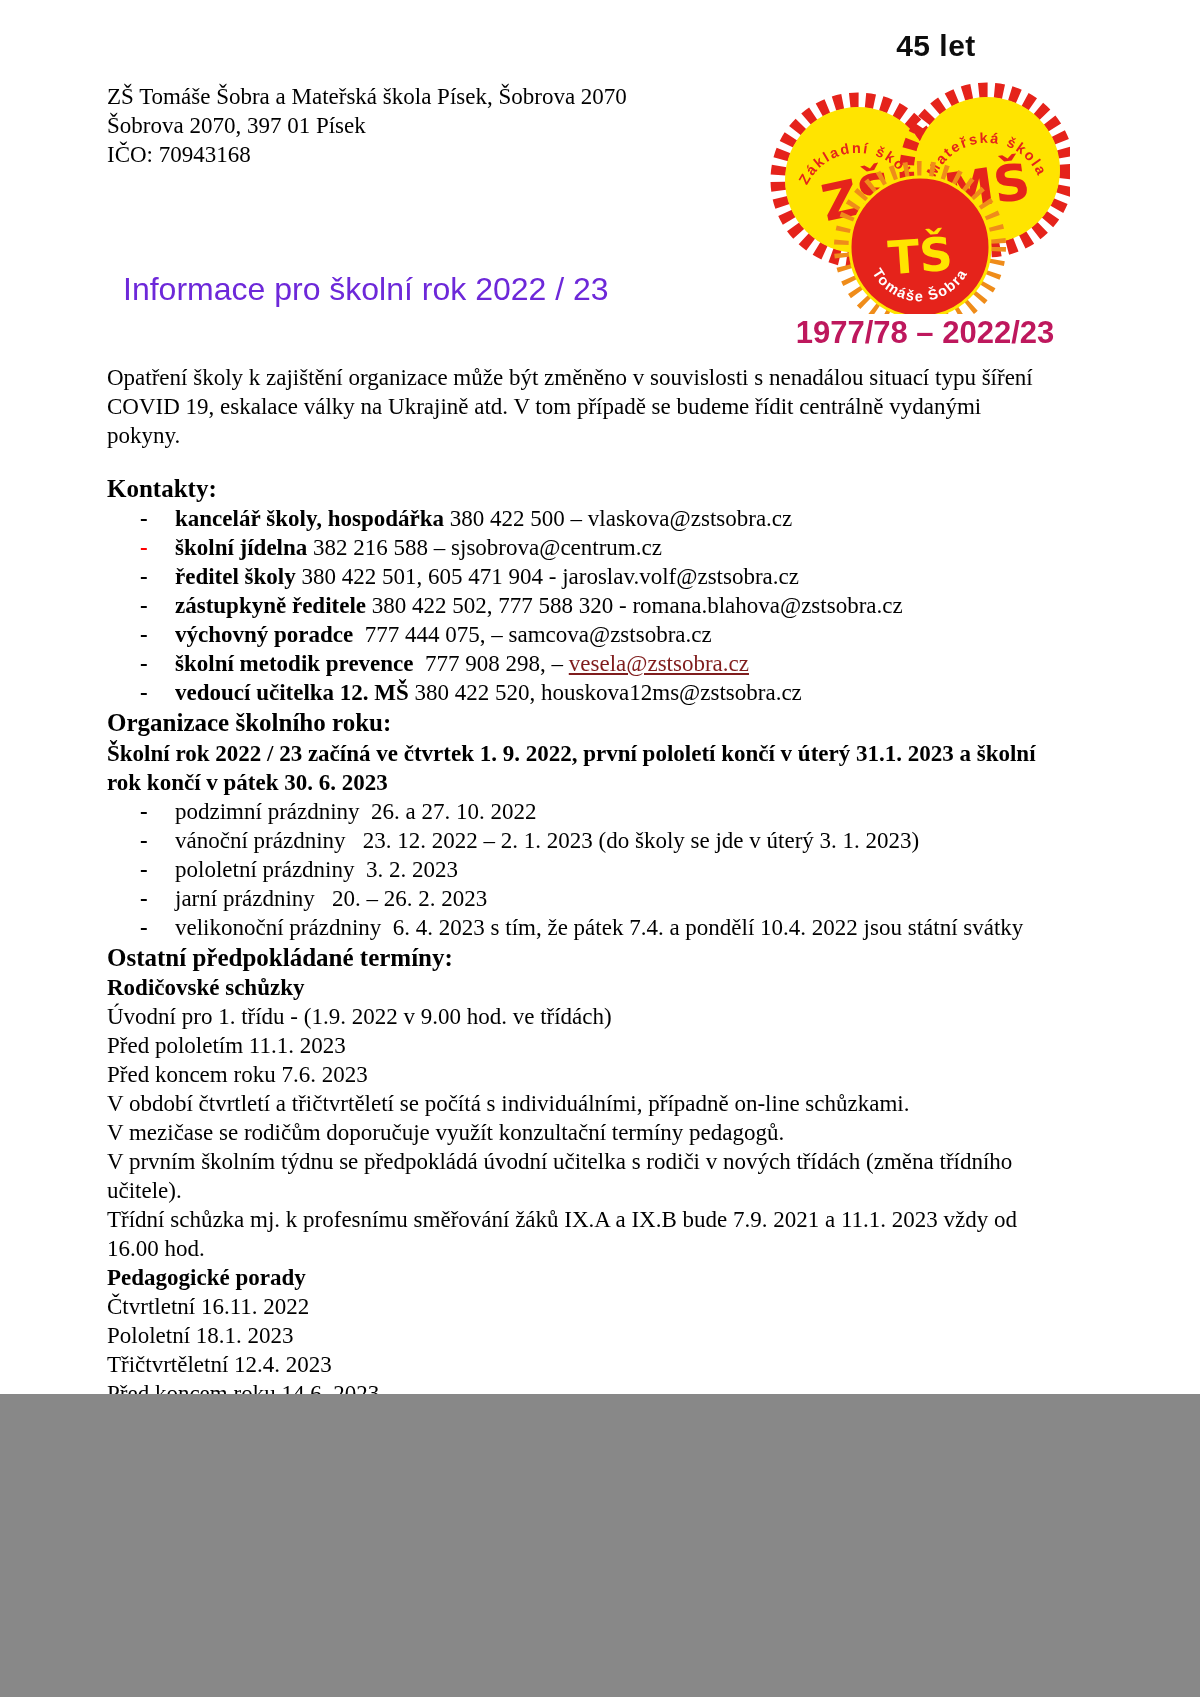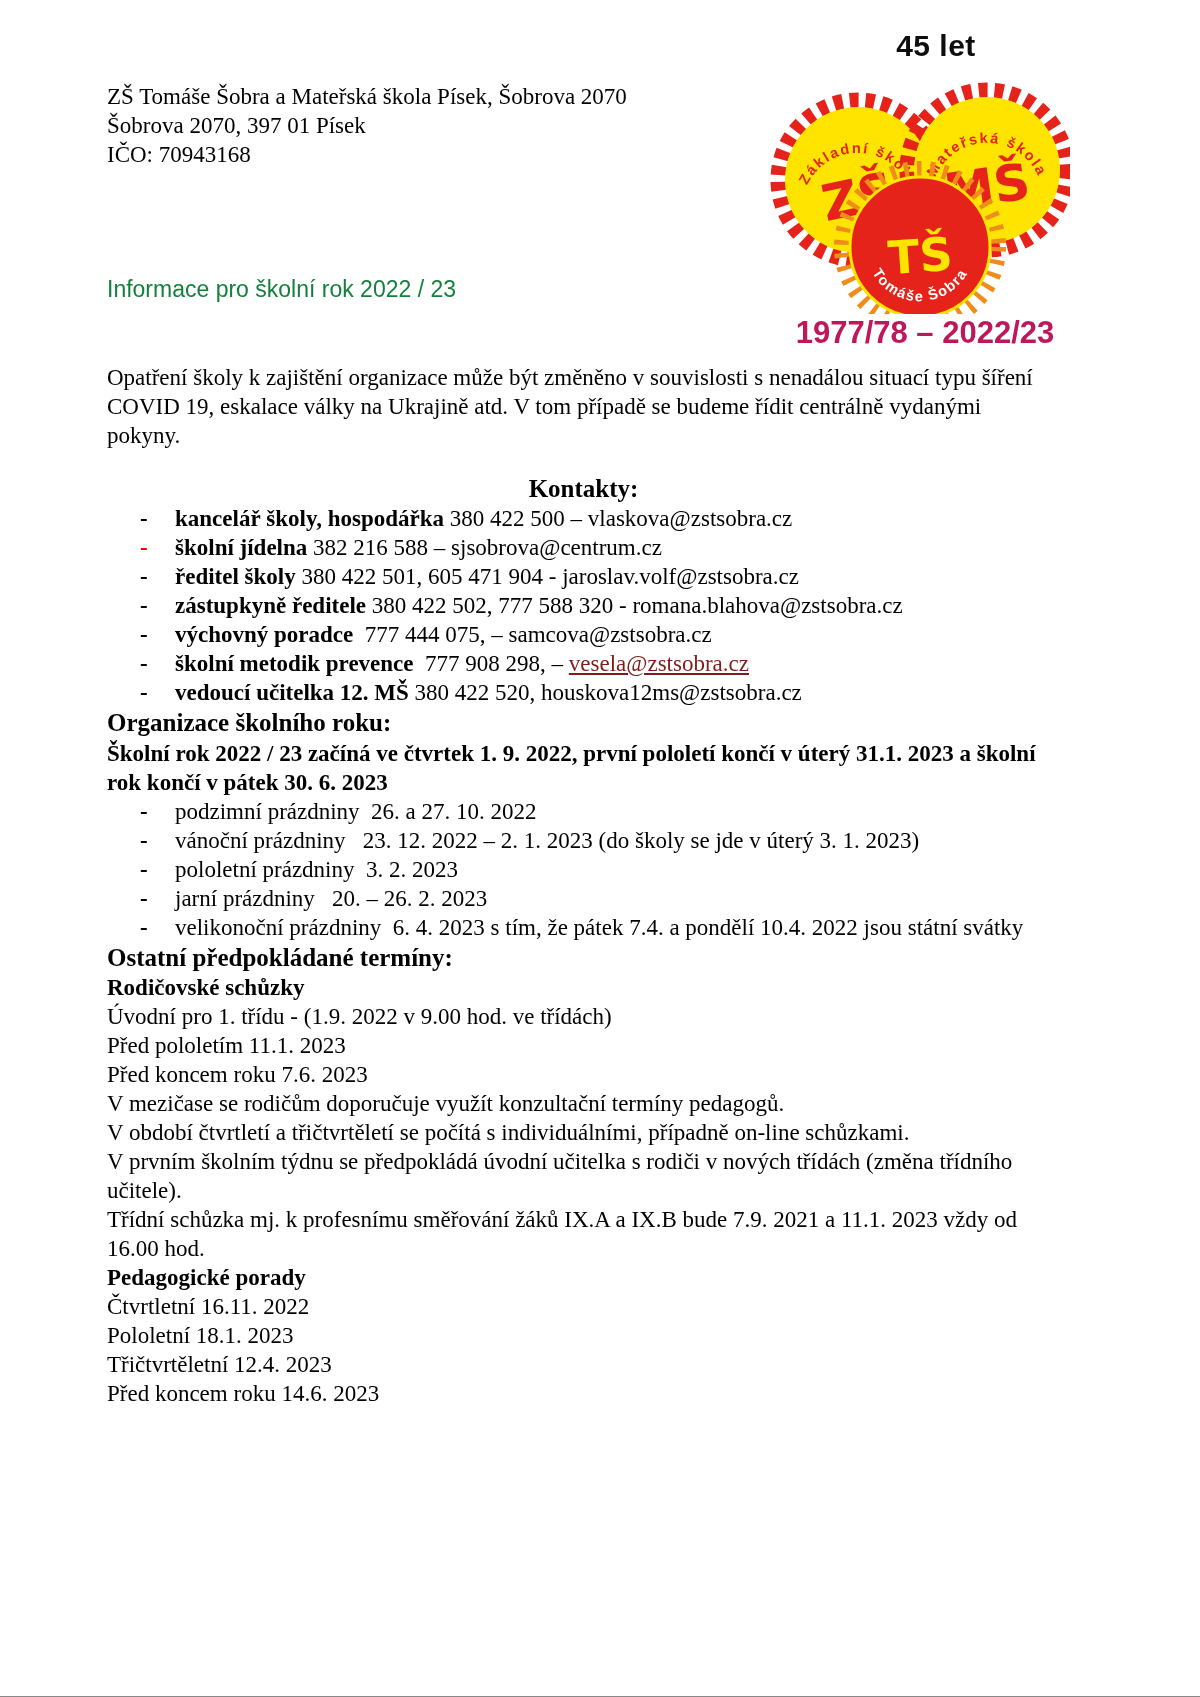--- a/index.html
+++ b/index.html
@@ -1,41 +1,42 @@
 <!DOCTYPE html>
 <html lang="cs"><head>
 <meta charset="utf-8">
 <style>
   html,body{margin:0;padding:0;background:#888;}
   .page{
     position:relative;
-    width:1200px;height:1696px;
+    width:1200px;height:1394px;
     margin:0 auto;
     background:#ffffff;
     overflow:hidden;
     font-family:"Liberation Serif", serif;
     color:#000;
     font-size:23px;
     line-height:29px;
   }
   .content{padding:0 140px 0 107px;}
   .header-block{padding-top:82px;}
   .header-block div{white-space:pre-wrap;}
   .doc-title{
     margin-top:104px;
     font-family:"Liberation Sans", sans-serif;
-    font-size:23px;line-height:32px;
-    color:#15803d;
+    font-size:32px;line-height:32px;
+    color:#6d28d9;
+    margin-left:16px;
   }
   .intro{margin-top:58px;white-space:pre-wrap;}
   h2.sec{
     font-size:25px;line-height:31px;
     margin:0;font-weight:bold;
   }
-  .kontakty-h{margin-top:28px;text-align:center;}
+  .kontakty-h{margin-top:28px;}
   .org-h{margin-top:62px;}
   .ostatni-h{font-size:27px;line-height:33px;margin-top:30px;}
   .bold-para{font-weight:bold;white-space:pre-wrap;margin-top:1px;}
   .dash-list{margin:0;}
   .dash-list .li{
     position:relative;
     padding-left:68px;
     white-space:pre-wrap;
   }
   .dash-list .li .dash{
@@ -134,22 +135,22 @@
         <div class="li"><span class="dash">-</span><span>jarní prázdniny   20. – 26. 2. 2023</span></div>
         <div class="li"><span class="dash">-</span><span>velikonoční prázdniny  6. 4. 2023 s tím, že pátek 7.4. a pondělí 10.4. 2022 jsou státní svátky</span></div>
       </div>
 
     <h2 class="sec ostatni-h">Ostatní předpokládané termíny:</h2>
     <div class="subhead">Rodičovské schůzky</div>
     <div id="rodicovske-lines">
         <div class="line">Úvodní pro 1. třídu - (1.9. 2022 v 9.00 hod. ve třídách)</div>
         <div class="line">Před pololetím 11.1. 2023</div>
         <div class="line">Před koncem roku 7.6. 2023</div>
+        <div class="line">V období čtvrtletí a třičtvrtěletí se počítá s individuálními, případně on-line schůzkami.</div>
         <div class="line">V mezičase se rodičům doporučuje využít konzultační termíny pedagogů.</div>
-        <div class="line">V období čtvrtletí a třičtvrtěletí se počítá s individuálními, případně on-line schůzkami.</div>
         <div class="line">V prvním školním týdnu se předpokládá úvodní učitelka s rodiči v nových třídách (změna třídního učitele).</div>
         <div class="line">Třídní schůzka mj. k profesnímu směřování žáků IX.A a IX.B bude 7.9. 2021 a 11.1. 2023 vždy od 16.00 hod.</div>
       </div>
 
     <div class="subhead pedagog-h">Pedagogické porady</div>
     <div id="porady-lines">
         <div class="line">Čtvrtletní 16.11. 2022</div>
         <div class="line">Pololetní 18.1. 2023</div>
         <div class="line">Třičtvrtěletní 12.4. 2023</div>
         <div class="line">Před koncem roku 14.6. 2023</div>

